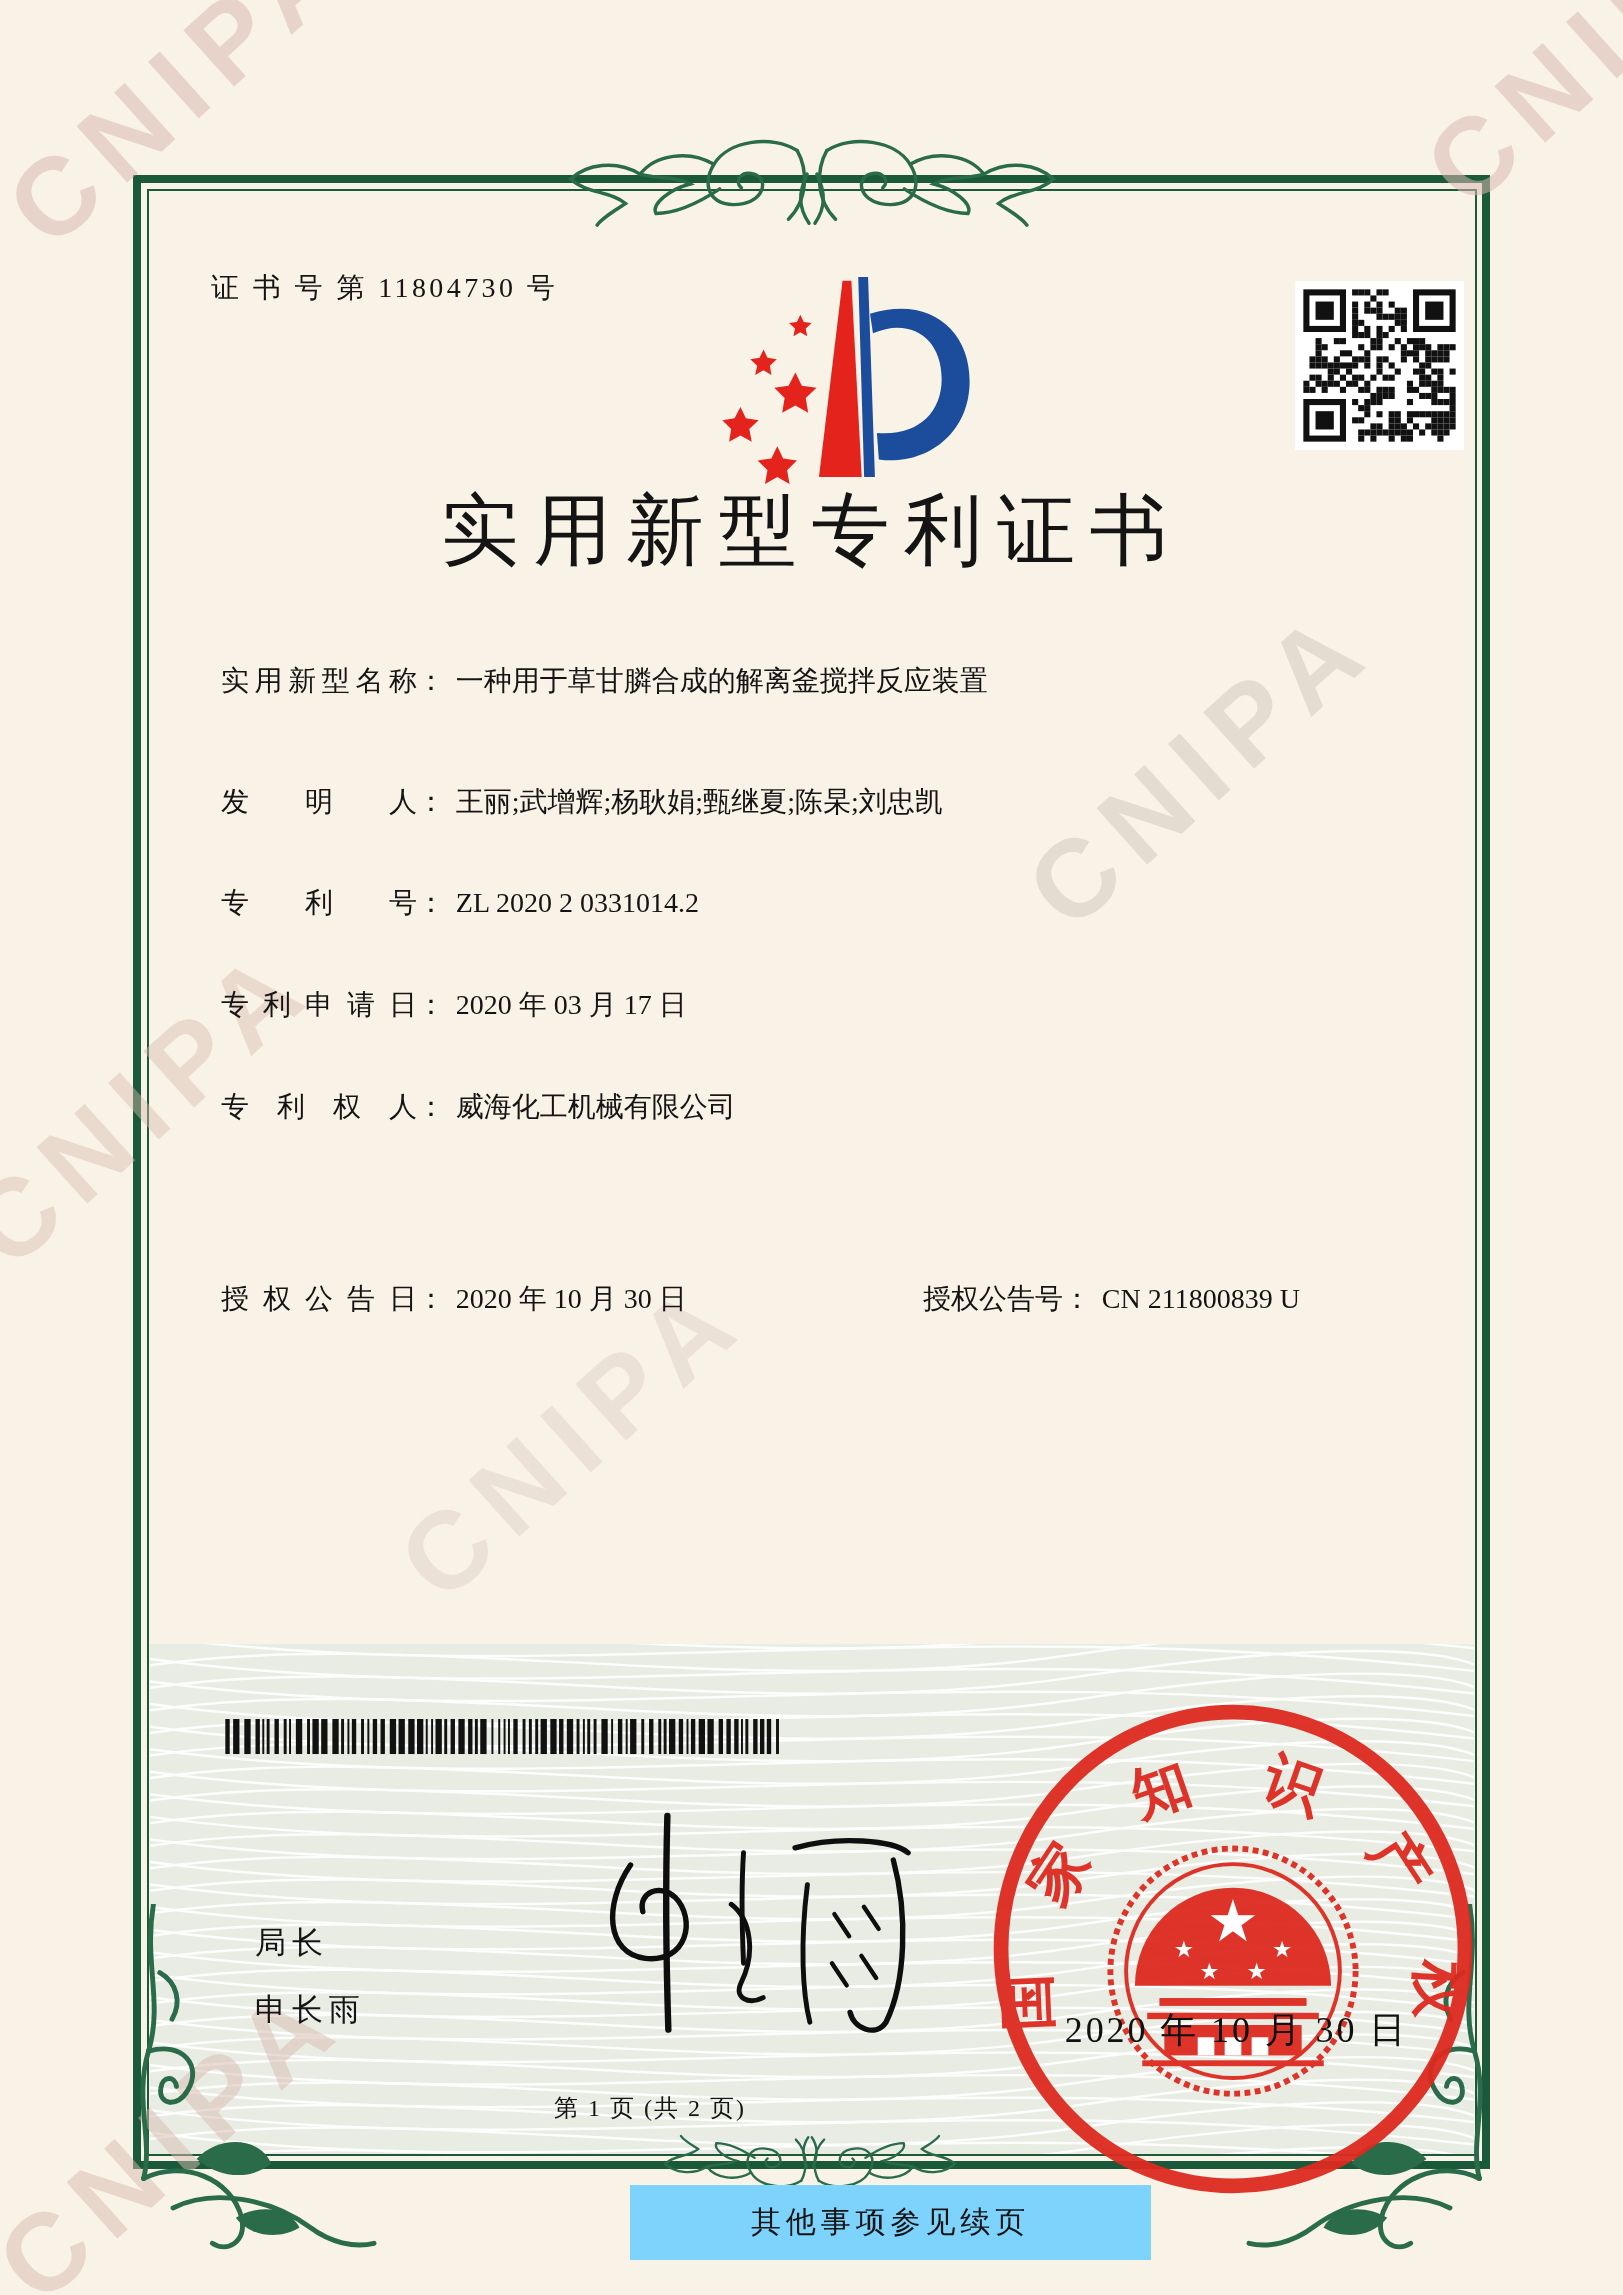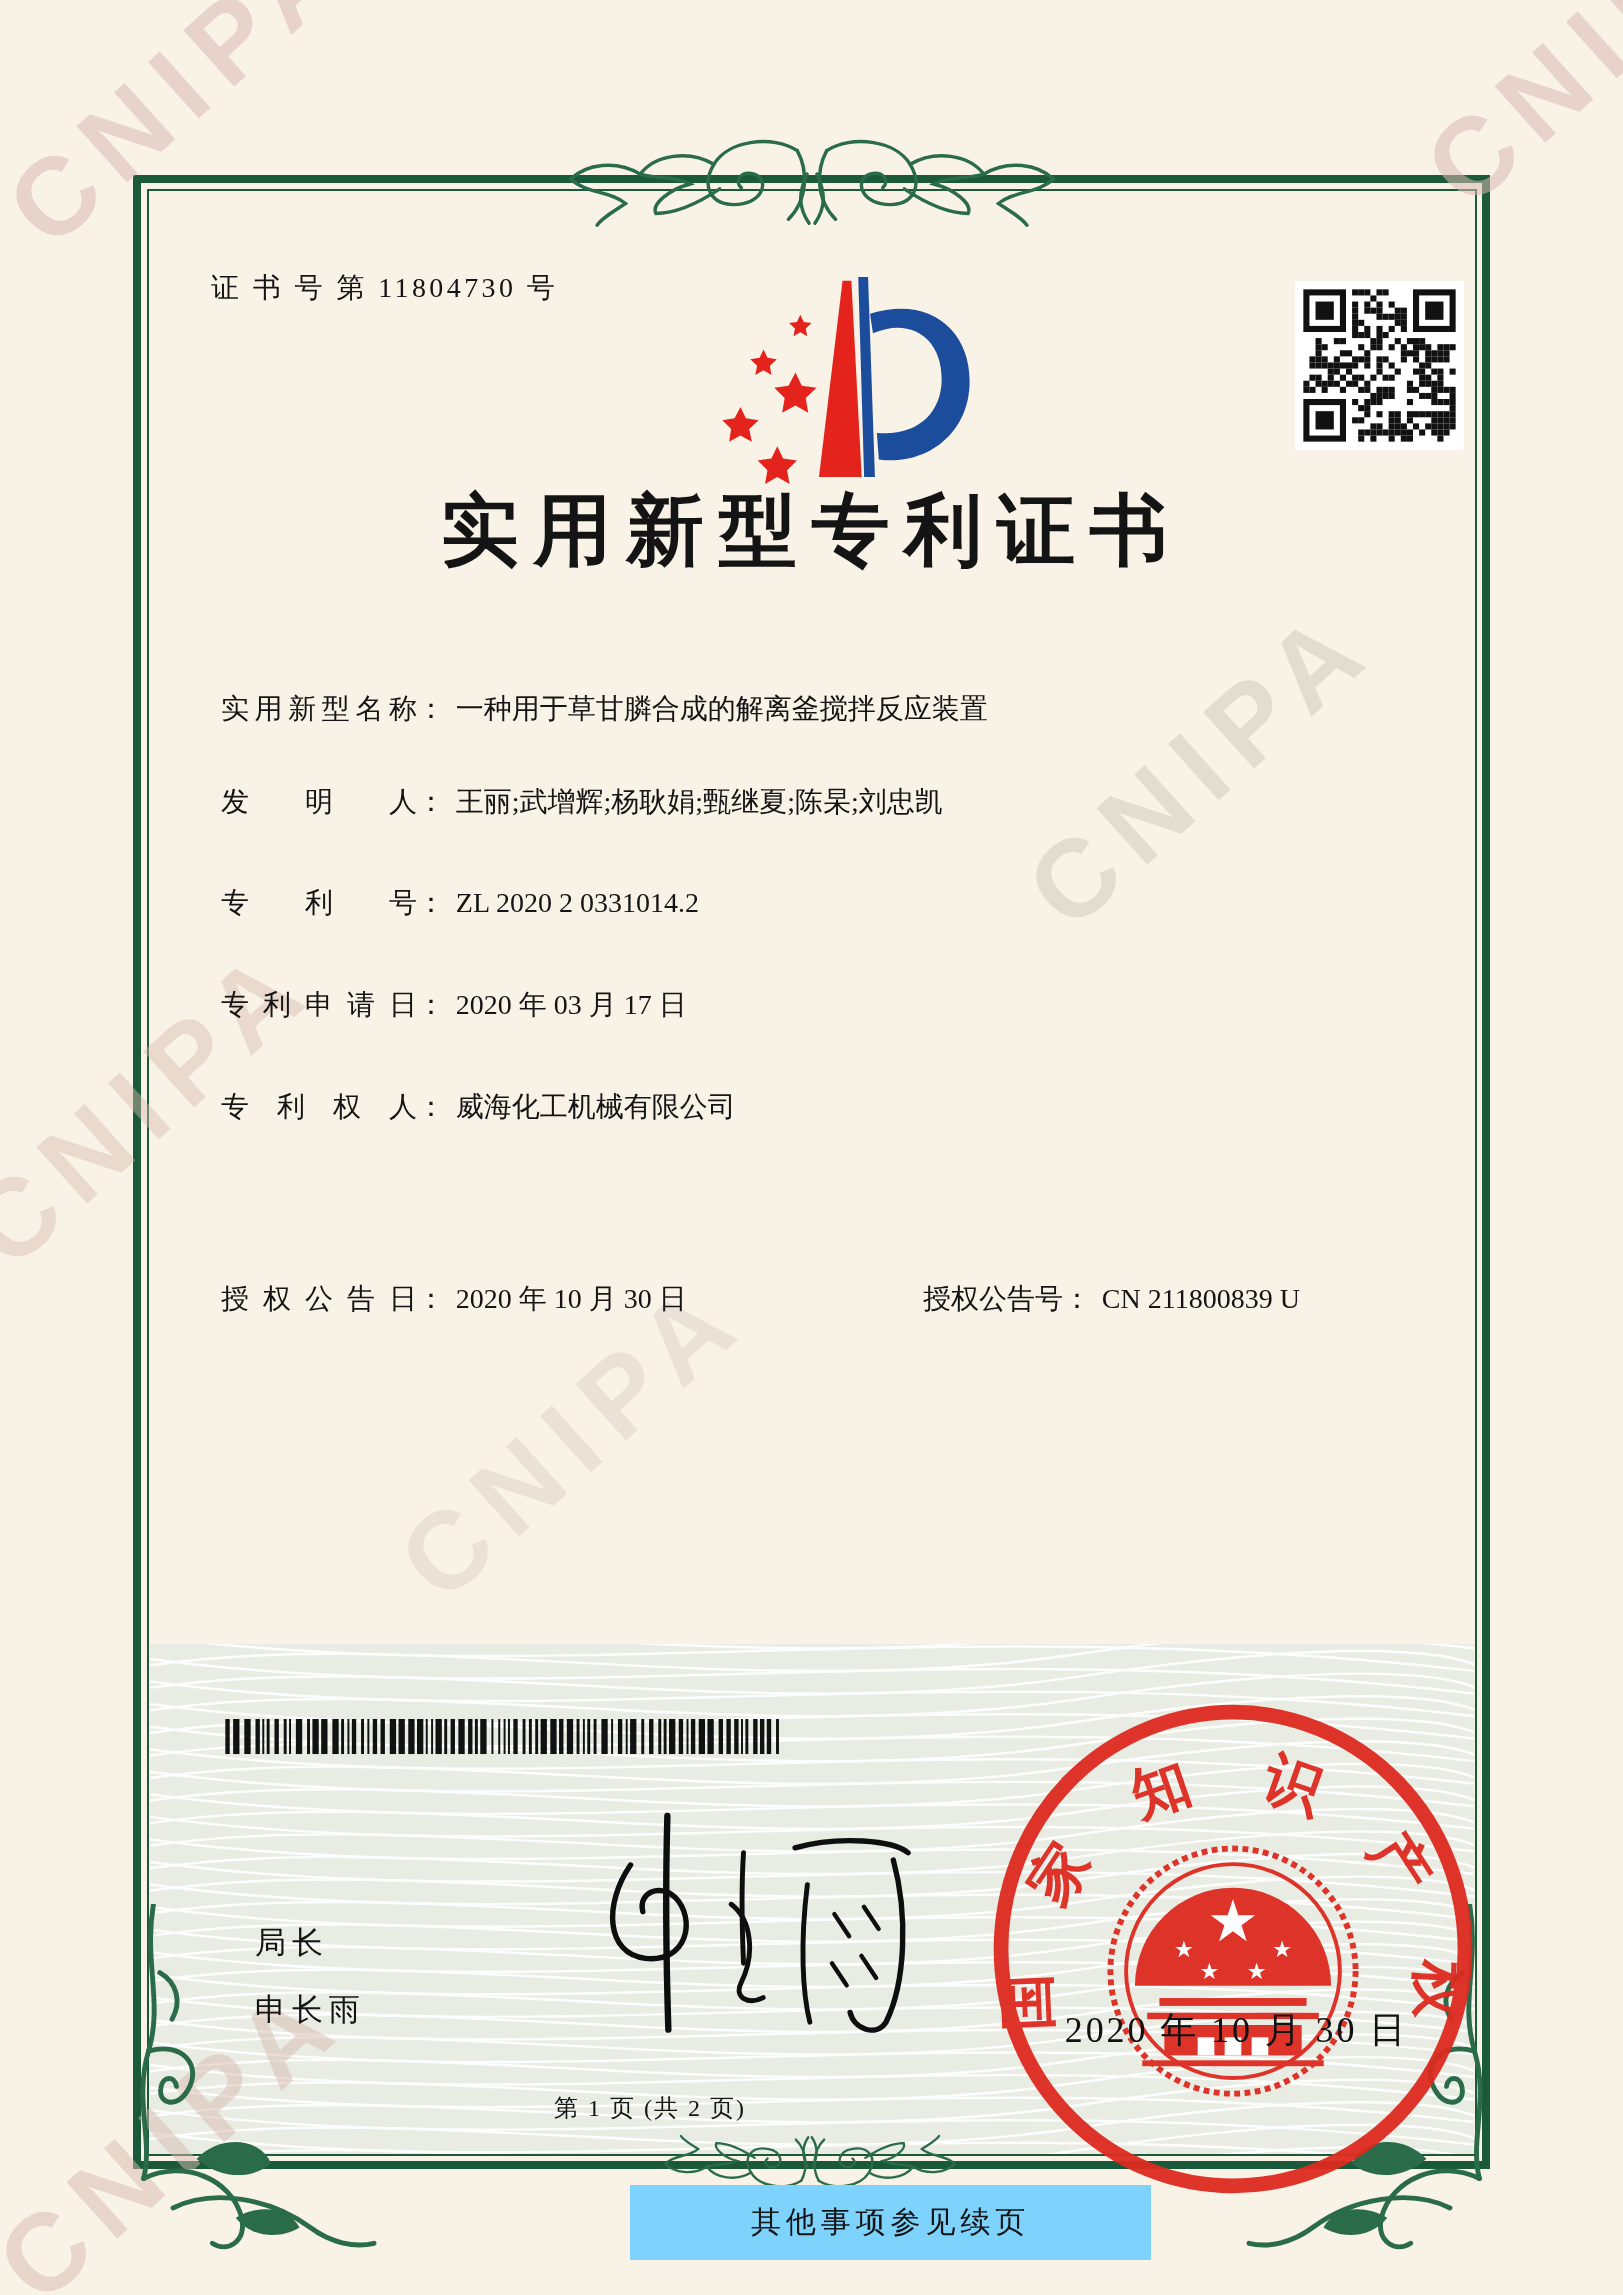--- a/index.html
+++ b/index.html
@@ -43,21 +43,21 @@
     background:#e9ece3;
     z-index:1;
   }
   #band svg{display:block;}
   
   #cert-line{left:211px;top:269px;font-size:28px;letter-spacing:3.4px;z-index:4;}
   #logo{left:712px;top:267px;z-index:4;}
   #qr-box{left:1295px;top:281px;width:169px;height:169px;background:#ffffff;z-index:4;}
   #doc-title{
     left:0;top:479px;width:1623px;text-align:center;
-    font-size:78px;font-weight:bold;letter-spacing:14.7px;z-index:4;
+    font-size:78px;font-weight:normal;letter-spacing:14.7px;z-index:4;
   }
   
   .frow{position:absolute;left:221px;font-size:28px;white-space:nowrap;z-index:4;}
   .flabel{display:inline-block;width:196px;text-align:justify;text-align-last:justify;vertical-align:bottom;}
   .fcolon{display:inline-block;}
   .fvalue{display:inline-block;margin-left:10.8px;}
   .fpair2{position:absolute;left:702px;}
   .flabel2{display:inline-block;}
   
   #body-text{
@@ -457,21 +457,21 @@
         <rect x="252.6" y="29.4" width="62" height="62" fill="#fff"></rect>
         <rect x="265" y="41.8" width="37.2" height="37.2" fill="#111"></rect>
         <rect x="17" y="240.20000000000002" width="86.8" height="86.8" fill="#111"></rect>
         <rect x="29.4" y="252.6" width="62" height="62" fill="#fff"></rect>
         <rect x="41.8" y="265" width="37.2" height="37.2" fill="#111"></rect>
       </svg>
   </div>
 
   <div id="doc-title" class="abs">实用新型专利证书</div>
 
-  <div class="frow" style="top:690px;">
+  <div class="frow" style="top:662px;">
     <span class="flabel">实用新型名称</span><span class="fcolon">：</span><span class="fvalue">一种用于草甘膦合成的解离釜搅拌反应装置</span>
   </div>
   <div class="frow" style="top:783px;">
     <span class="flabel">发明人</span><span class="fcolon">：</span><span class="fvalue">王丽;武增辉;杨耿娟;甄继夏;陈杲;刘忠凯</span>
   </div>
   <div class="frow" style="top:884px;">
     <span class="flabel">专利号</span><span class="fcolon">：</span><span class="fvalue">ZL 2020 2 0331014.2</span>
   </div>
   <div class="frow" style="top:986px;">
     <span class="flabel">专利申请日</span><span class="fcolon">：</span><span class="fvalue">2020 年 03 月 17 日</span>

